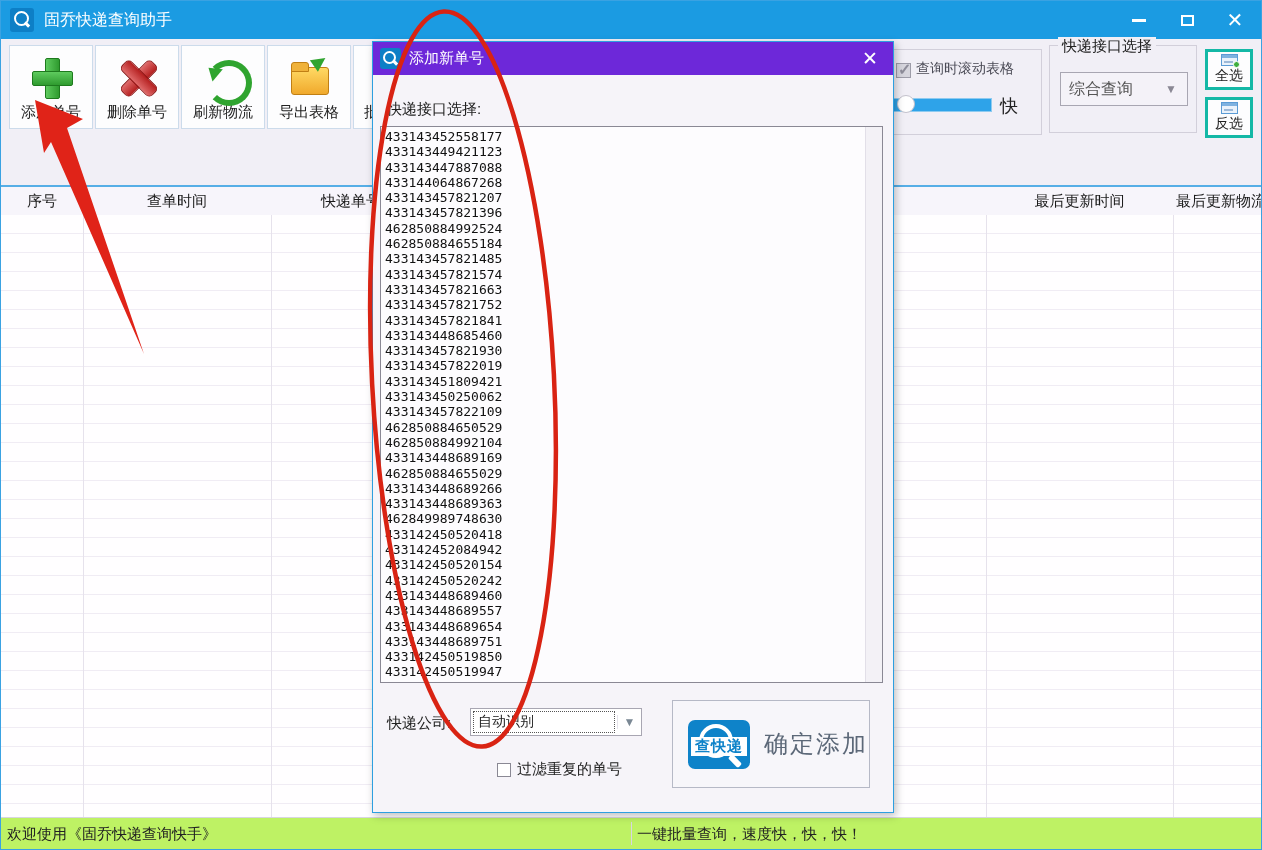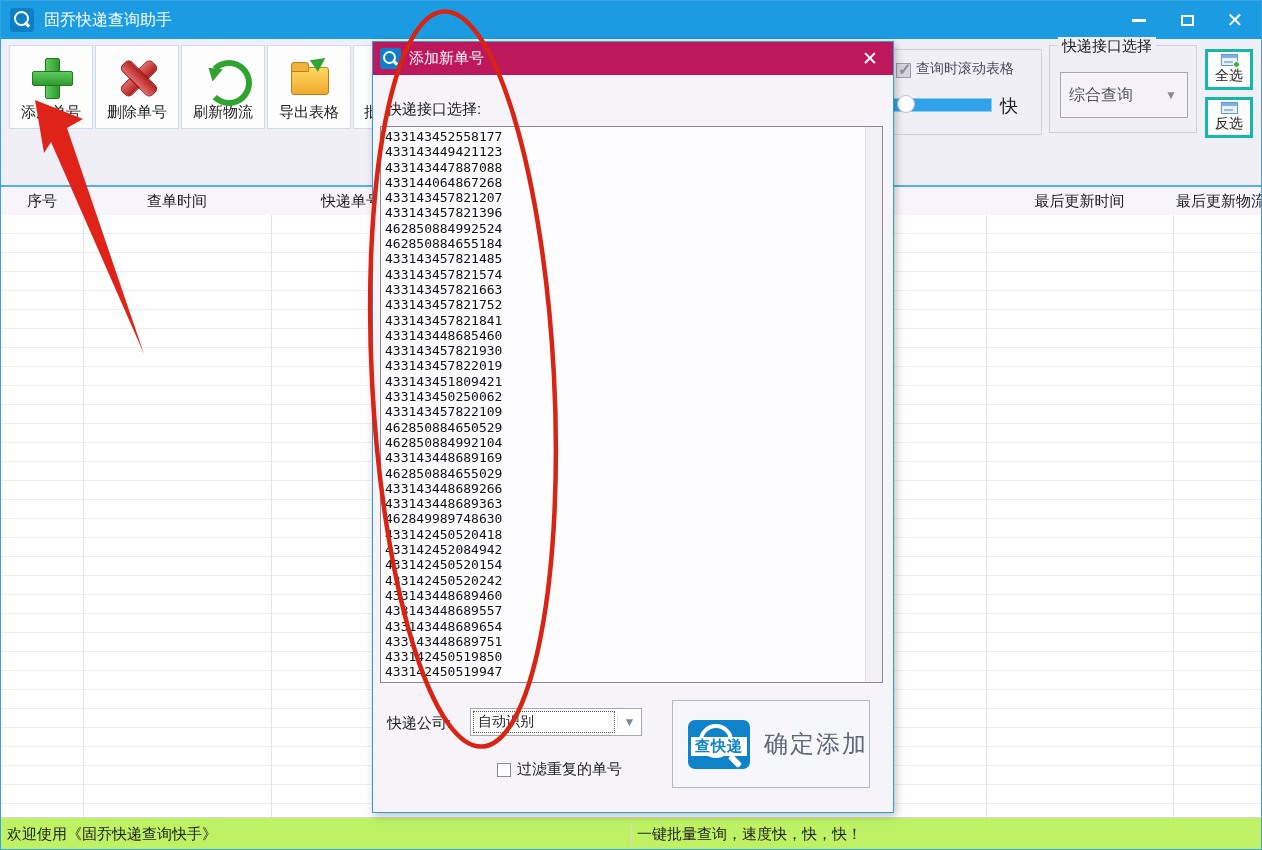--- a/index.html
+++ b/index.html
@@ -68,21 +68,21 @@
   .slider-row { position:absolute; left:4px; top:44px; width:146px; height:22px; }
   .slider-track { position:absolute; left:0; top:4px; width:100px; height:14px; background:#2ea3e9;
         border:1px solid #8ecbf0; }
   .slider-thumb { position:absolute; left:5px; top:1px; width:18px; height:18px; background:#fff;
         border:1px solid #c4c2cc; border-radius:50%; cursor:pointer; }
   .speed-label { position:absolute; left:108px; top:0; font-size:18px; color:#222; }
 
   .grp-api { left:1048px; top:6px; width:148px; height:88px; border:1px solid #d2cfda; }
   .grp-api-title { position:absolute; left:8px; top:-9px; background:#f1eff6; padding:0 4px;
         font-size:15px; color:#222; }
-  .combo { position:absolute; left:10px; top:26px; width:128px; height:46px; background:#f4f2f8;
+  .combo { position:absolute; left:10px; top:26px; width:128px; height:34px; background:#f4f2f8;
         border:1px solid #a8a6b2; display:flex; align-items:center; cursor:pointer; }
   .combo-text { flex:1; padding-left:8px; font-size:16px; color:#555; }
   .combo-arrow { width:22px; font-size:12px; color:#8a8894; }
 
   .side-btn { position:absolute; left:1204px; width:48px; height:41px; background:#fdfdfe;
         border:3px solid #14b8a6; display:flex; flex-direction:column; align-items:center;
         justify-content:center; cursor:pointer; }
   .side-btn .lbl { font-size:14px; color:#222; }
   .mini-ico { width:17px; height:12px; border:1px solid #5b9bd5; background:#eaf2fb; position:relative;
         margin-bottom:1px; }
@@ -104,21 +104,21 @@
   
   .statusbar { position:absolute; left:0; bottom:0; width:1262px; height:32px; background:#bef264;
         border-top:1px solid #d8d5e1; font-size:15px; color:#222; }
   .status-left { position:absolute; left:6px; top:7px; }
   .status-right { position:absolute; left:636px; top:7px; }
   .status-sep { position:absolute; left:630px; top:4px; bottom:4px; width:1px; background:#d8d5e1; }
 
   
   .dialog { position:absolute; left:371px; top:40px; width:522px; height:772px; background:#f6f4f9;
         border:1px solid #2d9fe0; box-shadow:2px 3px 8px rgba(0,0,0,.25); z-index:10; }
-  .dlg-titlebar { position:absolute; left:0; top:0; width:100%; height:33px; background:#be185d;
+  .dlg-titlebar { position:absolute; left:0; top:0; width:100%; height:33px; background:#6d28d9;
         display:flex; align-items:center; color:#fff; }
   .dlg-ico { width:21px; height:21px; margin:0 8px 0 7px; background:#0d7fc6; border-radius:3px; position:relative; }
   .dlg-ico::before { content:""; position:absolute; left:3px; top:3px; width:9px; height:9px;
         border:2px solid #fff; border-radius:50%; }
   .dlg-ico::after { content:""; position:absolute; left:12px; top:13px; width:6px; height:3px;
         background:#fff; transform:rotate(45deg); }
   .dlg-title { font-size:15px; }
   .dlg-close { position:absolute; right:6px; top:0; width:34px; height:33px; display:flex;
         align-items:center; justify-content:center; font-size:19px; color:#fff; cursor:pointer; }
   .dlg-label { position:absolute; left:14px; top:58px; font-size:15px; color:#222; }

